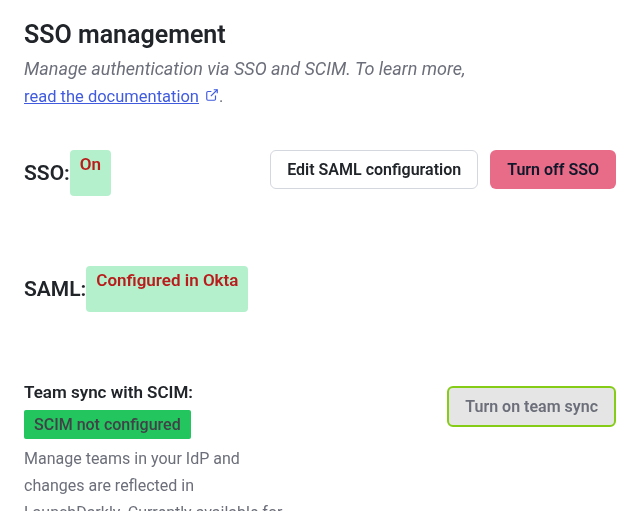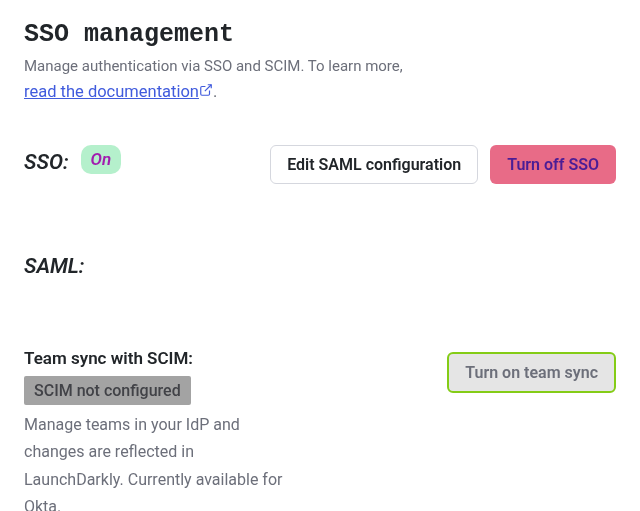--- a/index.html
+++ b/index.html
@@ -13,36 +13,36 @@
     background: #fff;
   }
   .page {
     padding: 20px 24px 0 24px;
   }
   .title {
     font-size: 25px;
     font-weight: 600;
     margin: 0 0 6px 0;
     color: #212529;
-    font-family: Liberation Mono, monospace;
   }
   .subtitle {
-    font-size: 15px;
+    font-size: 18px;
     line-height: 1.55;
     color: #6c6f7a;
     margin: 0 0 4px 0;
+    font-style: italic;
   }
   .doc-link {
     color: #405bdd;
     text-decoration: underline;
     font-size: 16.5px;
     cursor: pointer;
     display: inline-flex;
     align-items: center;
-    gap: 0;
+    gap: 6px;
   }
   .doc-period {
     color: #6c6f7a;
     font-size: 16.5px;
   }
   .doc-link svg {
     width: 14px;
     height: 14px;
     stroke: #405bdd;
     fill: none;
@@ -52,47 +52,45 @@
     margin-top: 44px;
     display: flex;
     justify-content: space-between;
     align-items: flex-start;
   }
   .section + .section {
     margin-top: 70px;
   }
   .section-left {
     display: flex;
-    align-items: flex-end;
-    gap: 12px;
+    align-items: center;
     flex-wrap: wrap;
     max-width: 300px;
-    font-style: italic;
   }
   .label {
     font-size: 21px;
     font-weight: 600;
     color: #212529;
   }
   .label-small {
     font-size: 17px;
     font-weight: 600;
     color: #212529;
   }
   .badge-green {
     background: #b5f0cc;
-    color: #a21caf;
+    color: #b91c1c;
     font-weight: 600;
     font-size: 17px;
-    padding: 4px 10px 5px 10px;
-    border-radius: 10px;
+    padding: 4px 10px 22px 10px;
+    border-radius: 4px;
     display: inline-block;
   }
   .badge-grey {
-    background: #a3a3a3;
+    background: #22c55e;
     color: #414247;
     font-weight: 500;
     font-size: 16px;
     padding: 5px 10px;
     border-radius: 2px;
     display: inline-block;
   }
   .btn-row {
     display: flex;
     gap: 12px;
@@ -113,21 +111,21 @@
     border: 1px solid #d5d7de;
     color: #212529;
   }
   .btn-outline-muted {
     background: #e5e5e5;
     border: 2px solid #84cc16;
     color: #6c6f7a;
   }
   .btn-danger {
     background: #e86b87;
-    color: #4c1d95;
+    color: #0f172a;
   }
   .help-text {
     font-size: 16px;
     color: #6c6f7a;
     line-height: 1.7;
     margin: 6px 0 0 0;
     max-width: 270px;
   }
   .note-text {
     font-size: 15px;
@@ -185,20 +183,21 @@
     <div class="btn-row">
       <button class="btn btn-outline">Edit SAML configuration</button>
       <button class="btn btn-danger">Turn off SSO</button>
     </div>
   </div>
 
   
   <div class="section">
     <div class="section-left">
       <span class="label">SAML:</span>
+      <span class="badge-green">Configured in Okta</span>
     </div>
   </div>
 
   
   <div class="teamsync-section">
     <div class="teamsync-left">
       <div class="teamsync-header-row">
         <span class="label-small">Team sync with SCIM:</span>
       </div>
       <div style="margin-top:8px;">

